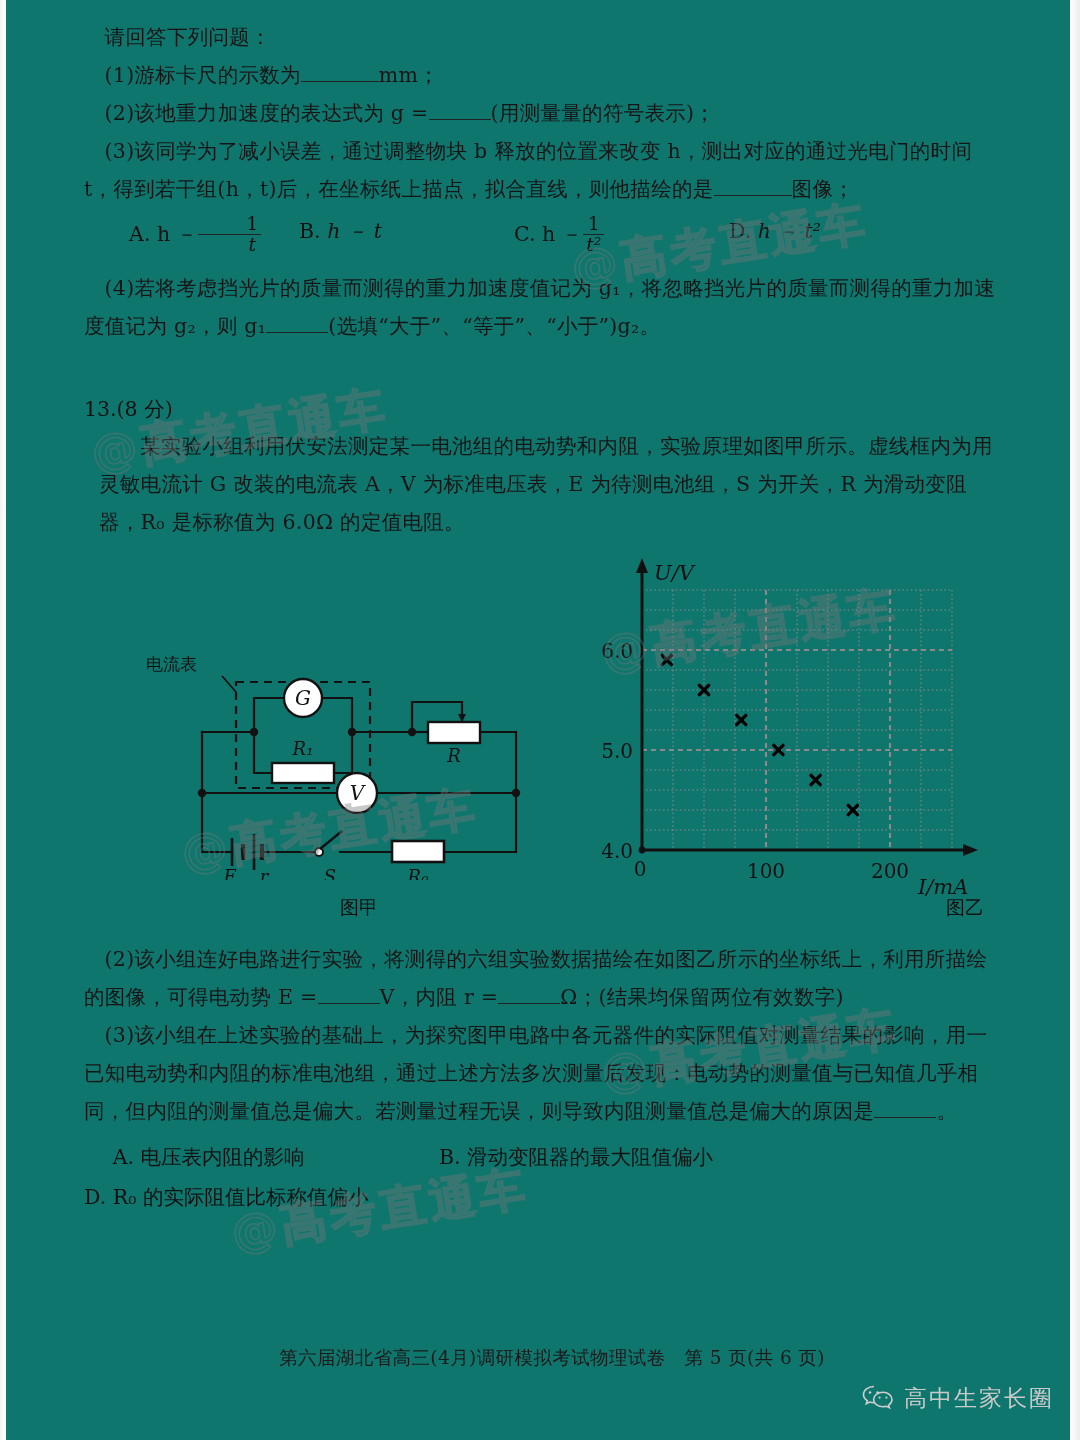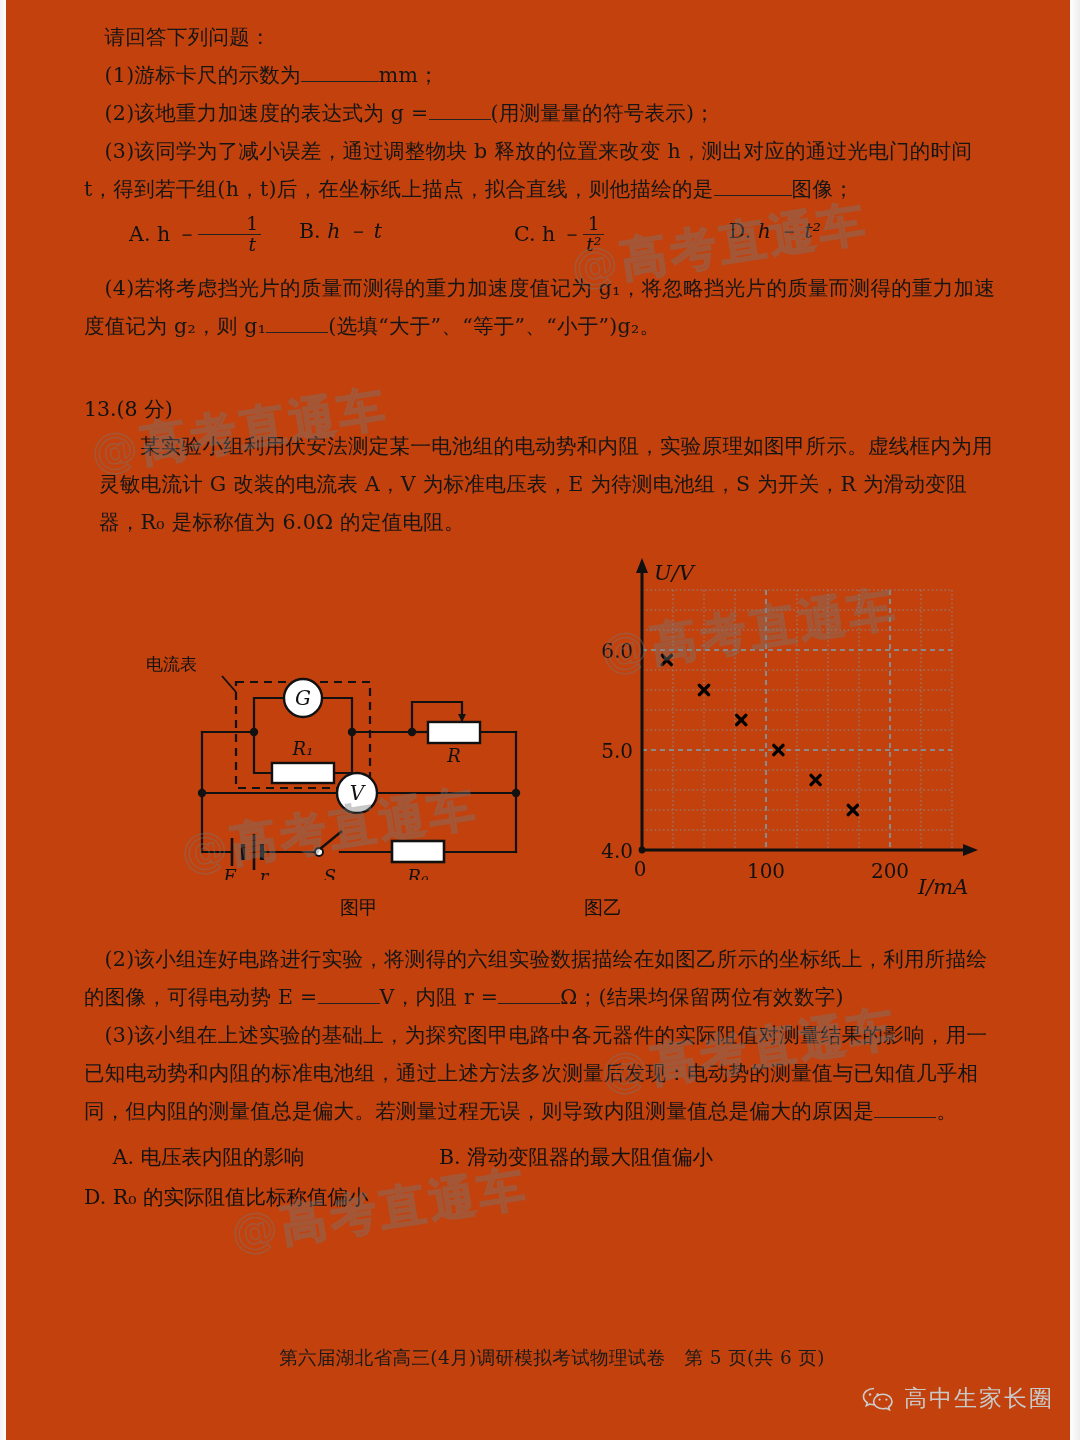--- a/index.html
+++ b/index.html
@@ -13,21 +13,21 @@
     position: relative;
     overflow: hidden;
     font-family: "DejaVu Serif", "Liberation Serif", serif;
     color: #111;
   }
 
   
   #page {
     position: absolute;
     inset: 0;
-    background: #c2410c;
+    background: #0f766e;
   }
   .scan-edge-left {
     position: absolute;
     left: 0; top: 0; bottom: 0;
     width: 6px;
     background: linear-gradient(90deg, #f2f2f2, #ffffff);
   }
   .scan-edge-right {
     position: absolute;
     right: 0; top: 0; bottom: 0;
@@ -120,21 +120,21 @@
     left: 500px;
     top: 10px;
     width: 400px;
     height: 350px;
   }
   #graph-caption {
     position: absolute;
     left: 500px;
     top: 355px;
     width: 400px;
-    text-align: left;
+    text-align: right;
     font-size: 19px;
   }
 
   
   #body-col2 {
     position: absolute;
     left: 84px;
     top: 940px;
     width: 920px;
   }
@@ -148,21 +148,21 @@
     text-align: center;
     font-size: 18.5px;
     color: #1a1a1a;
     letter-spacing: 0.4px;
   }
   #wechat-badge {
     position: absolute;
     right: 26px;
     top: 1383px;
     display: flex;
-    align-items: center;
+    align-items: flex-start;
     gap: 9px;
     color: #c9c9c9;
     font-size: 23px;
     letter-spacing: 2px;
   }
 
   
   .wm {
     position: absolute;
     font-family: "DejaVu Sans", "Liberation Sans", sans-serif;

